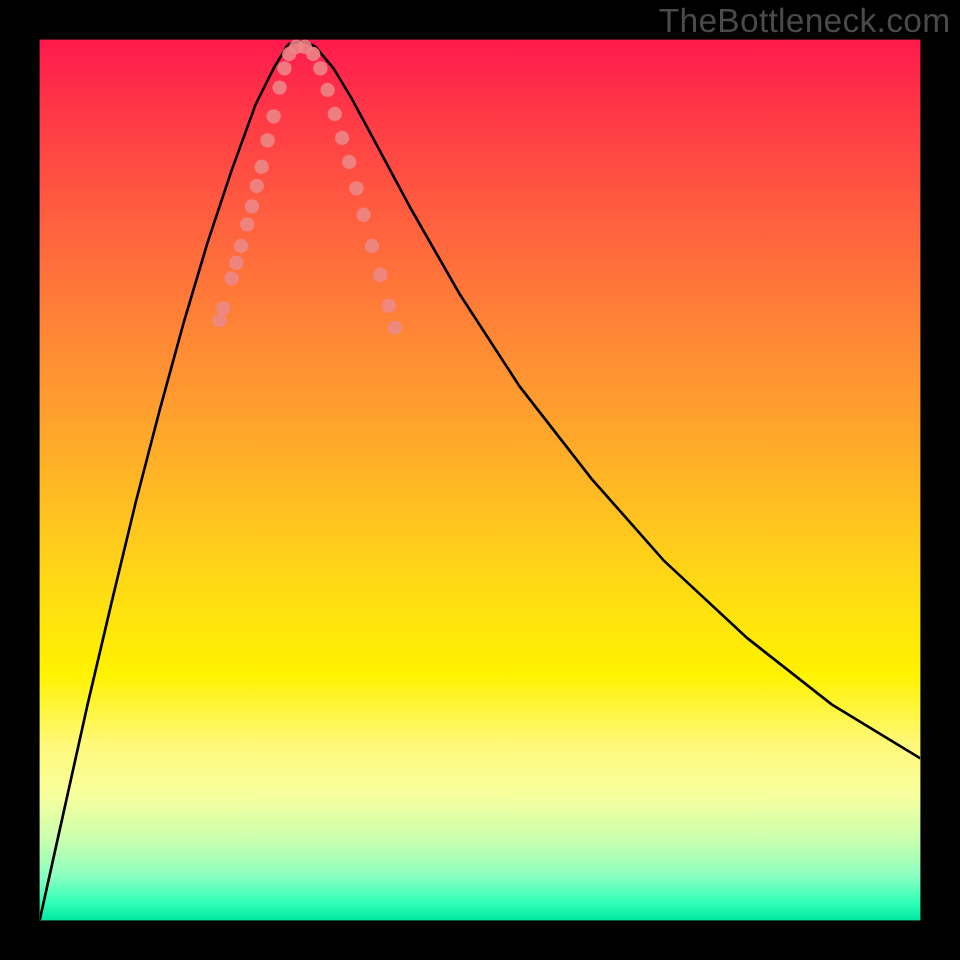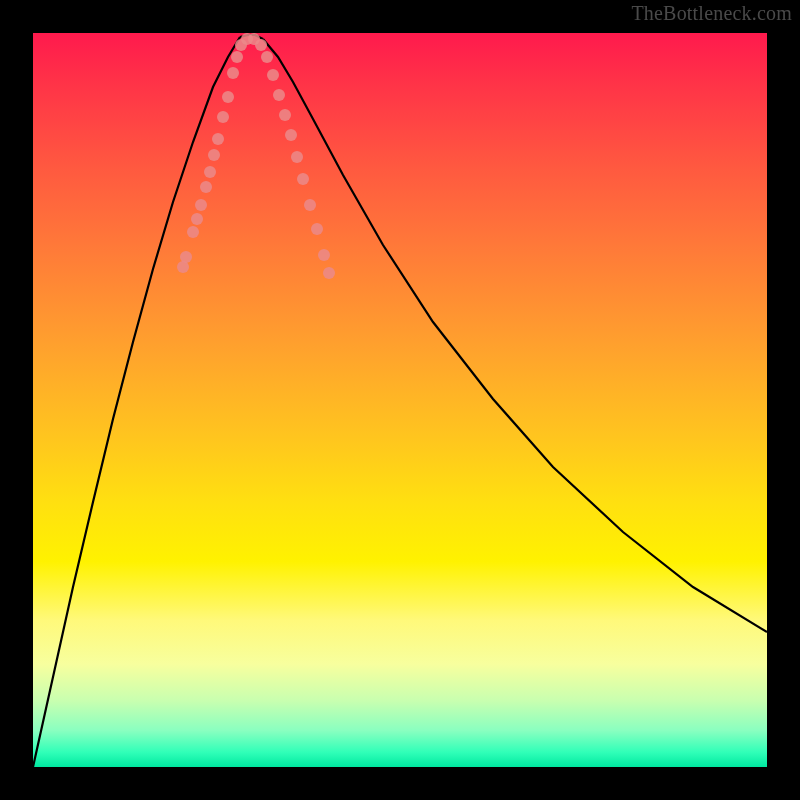--- a/index.html
+++ b/index.html
@@ -39,22 +39,22 @@
       #8affc0 95%,
       #30ffb8 98%,
       #00e8a0 100%
     );
   }
   .watermark {
     position: absolute;
     top: 2px;
     right: 8px;
     color: #4a4a4a;
-    font-family: Liberation Serif, serif;
-    font-size: 20px;
+    font-family: Liberation Sans, sans-serif;
+    font-size: 28px;
     font-weight: 500;
     letter-spacing: 0.2px;
   }
   svg.curves {
     position: absolute;
     top: 0;
     left: 0;
     width: 734px;
     height: 734px;
   }

